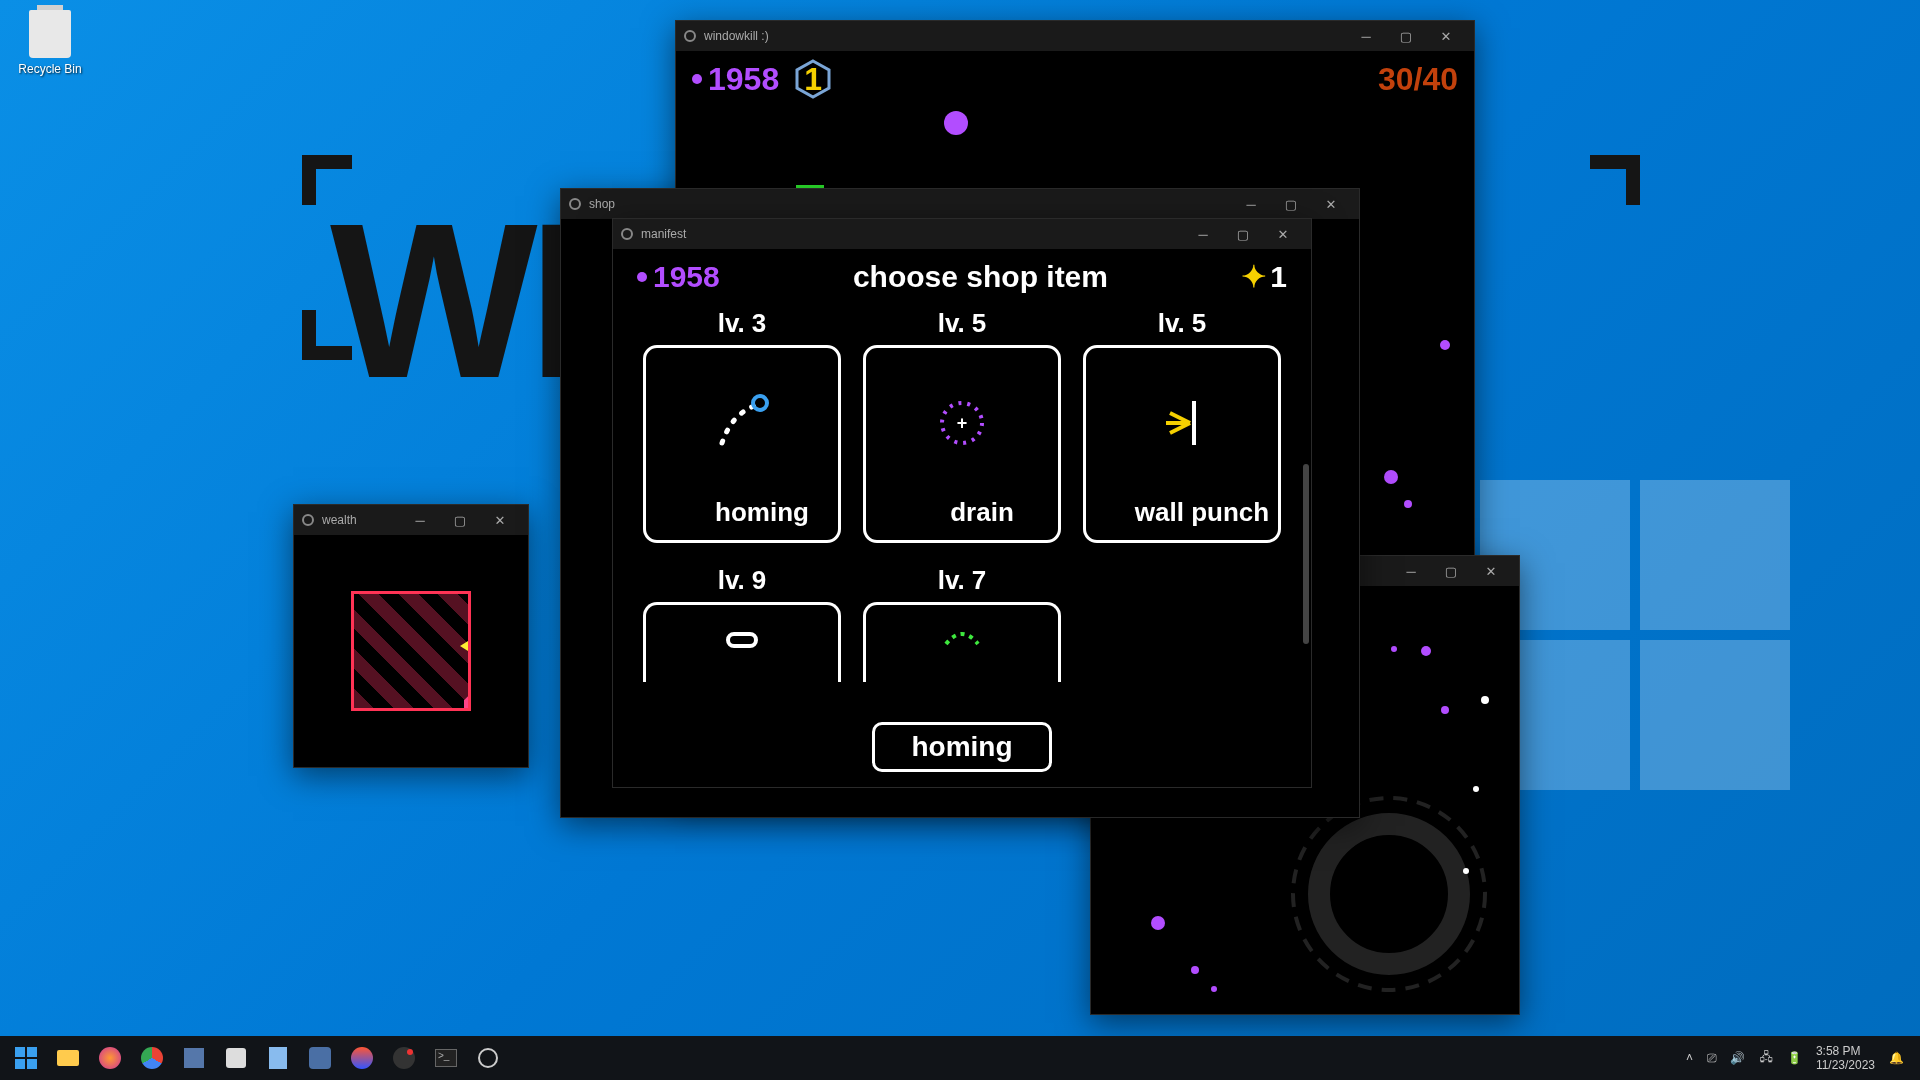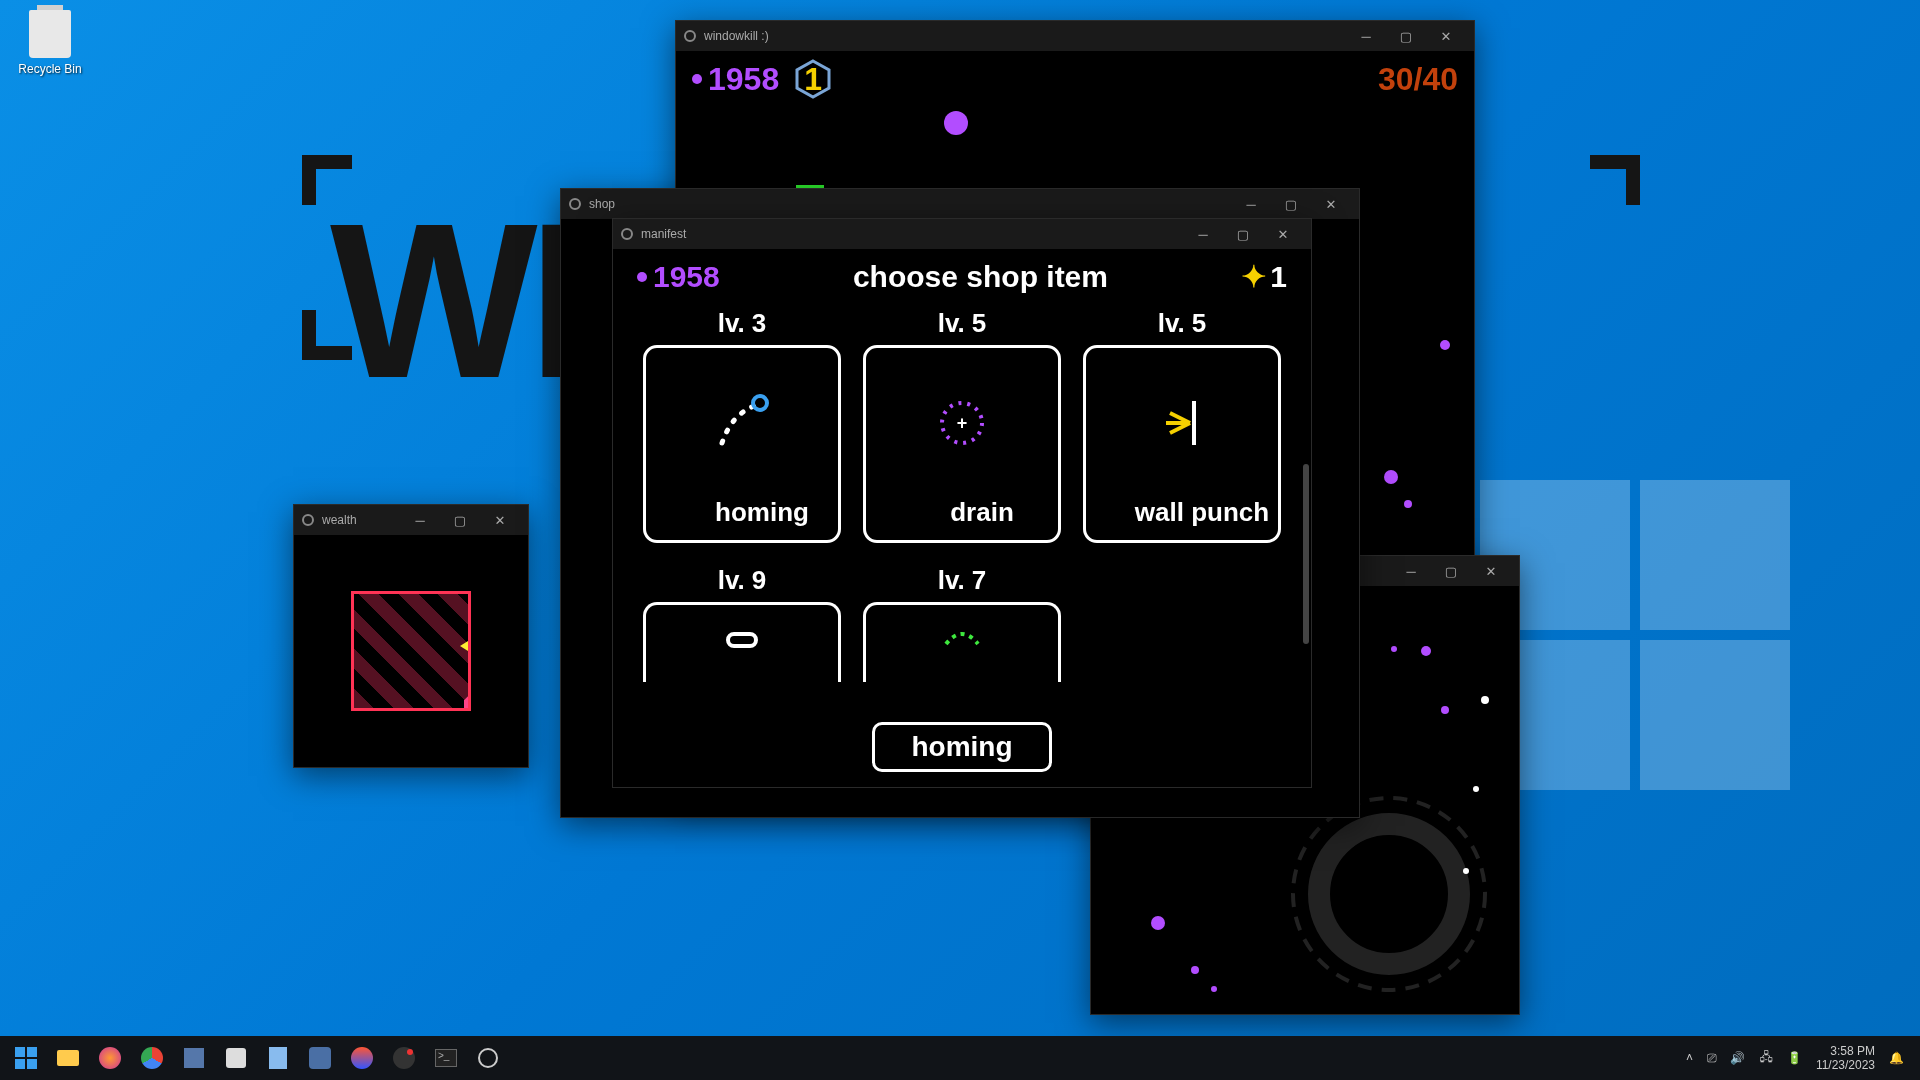--- a/index.html
+++ b/index.html
@@ -69,21 +69,21 @@
 .octagon { position: absolute; right: -46px; bottom: -28px; width: 50px; height: 50px; }
 
 
 .side-game { background: #000; }
 .particle { position: absolute; background: #b24dff; border-radius: 50%; }
 
 
 .taskbar { position: absolute; bottom: 0; left: 0; width: 100%; height: 44px; background: #111418; display: flex; align-items: center; padding: 0 6px; }
 .taskbar .tb-icon { width: 40px; height: 40px; display: flex; align-items: center; justify-content: center; margin-right: 2px; }
 .taskbar .tray { margin-left: auto; display: flex; align-items: center; color: #ccc; font-size: 12px; gap: 14px; padding-right: 10px; }
-.taskbar .clock { text-align: right; line-height: 1.2; }
+.taskbar .clock { line-height: 1.2; }
 
 .start-sq { display: grid; grid-template-columns: 1fr 1fr; gap: 2px; width: 22px; height: 22px; }
 .start-sq div { background: #3aa0f0; }
 
 
 .scroll-track { position: absolute; right: 2px; top: 100px; width: 8px; height: 430px; }
 .scroll-thumb { position: absolute; right: 0; top: 60px; width: 6px; height: 180px; background: #444; border-radius: 3px; }
 </style>
 </head>
 <body>

